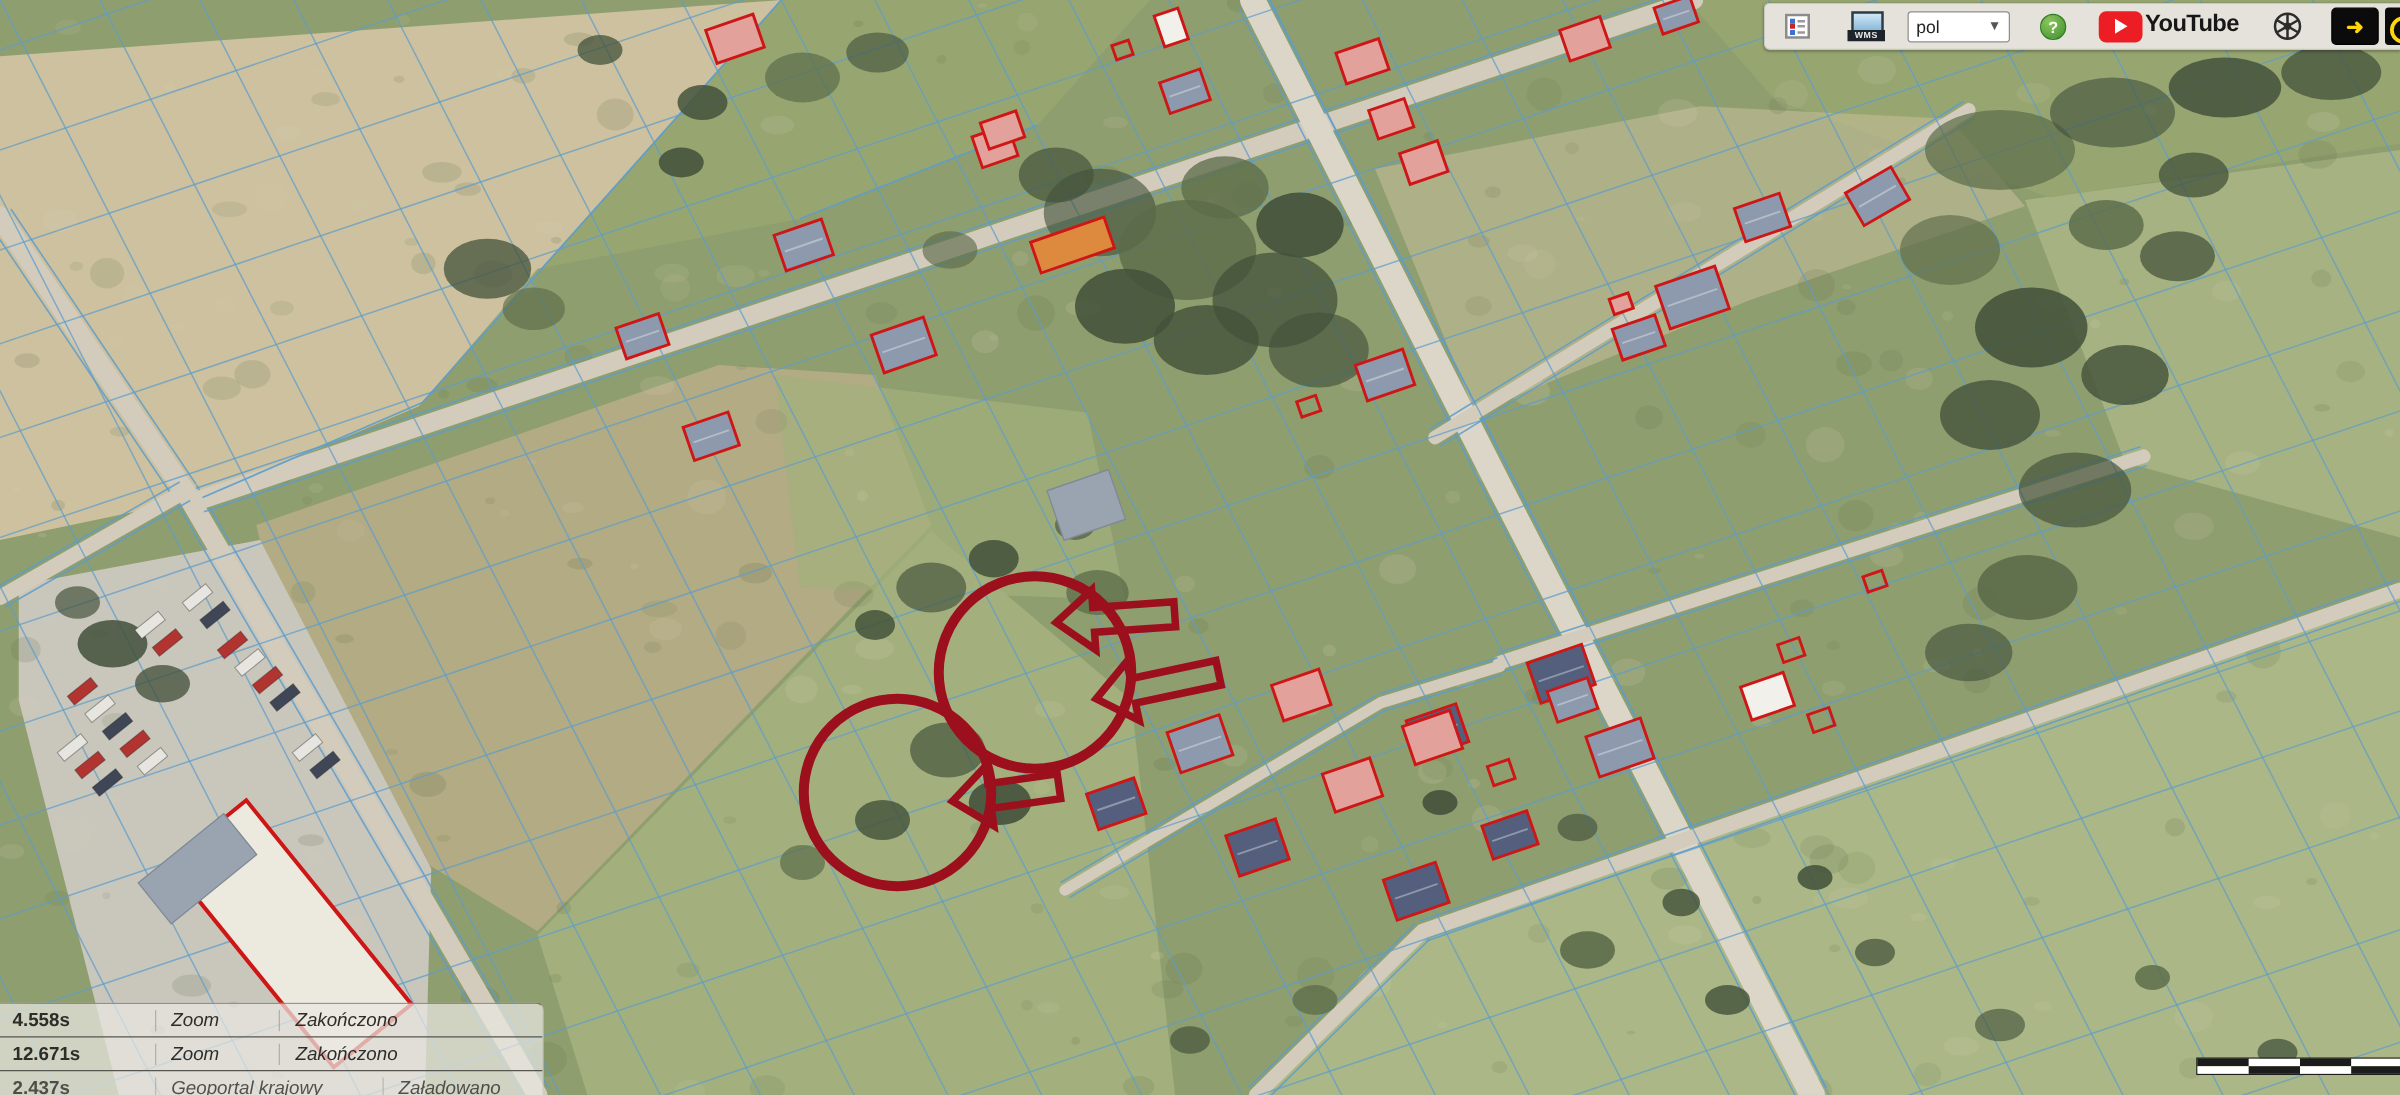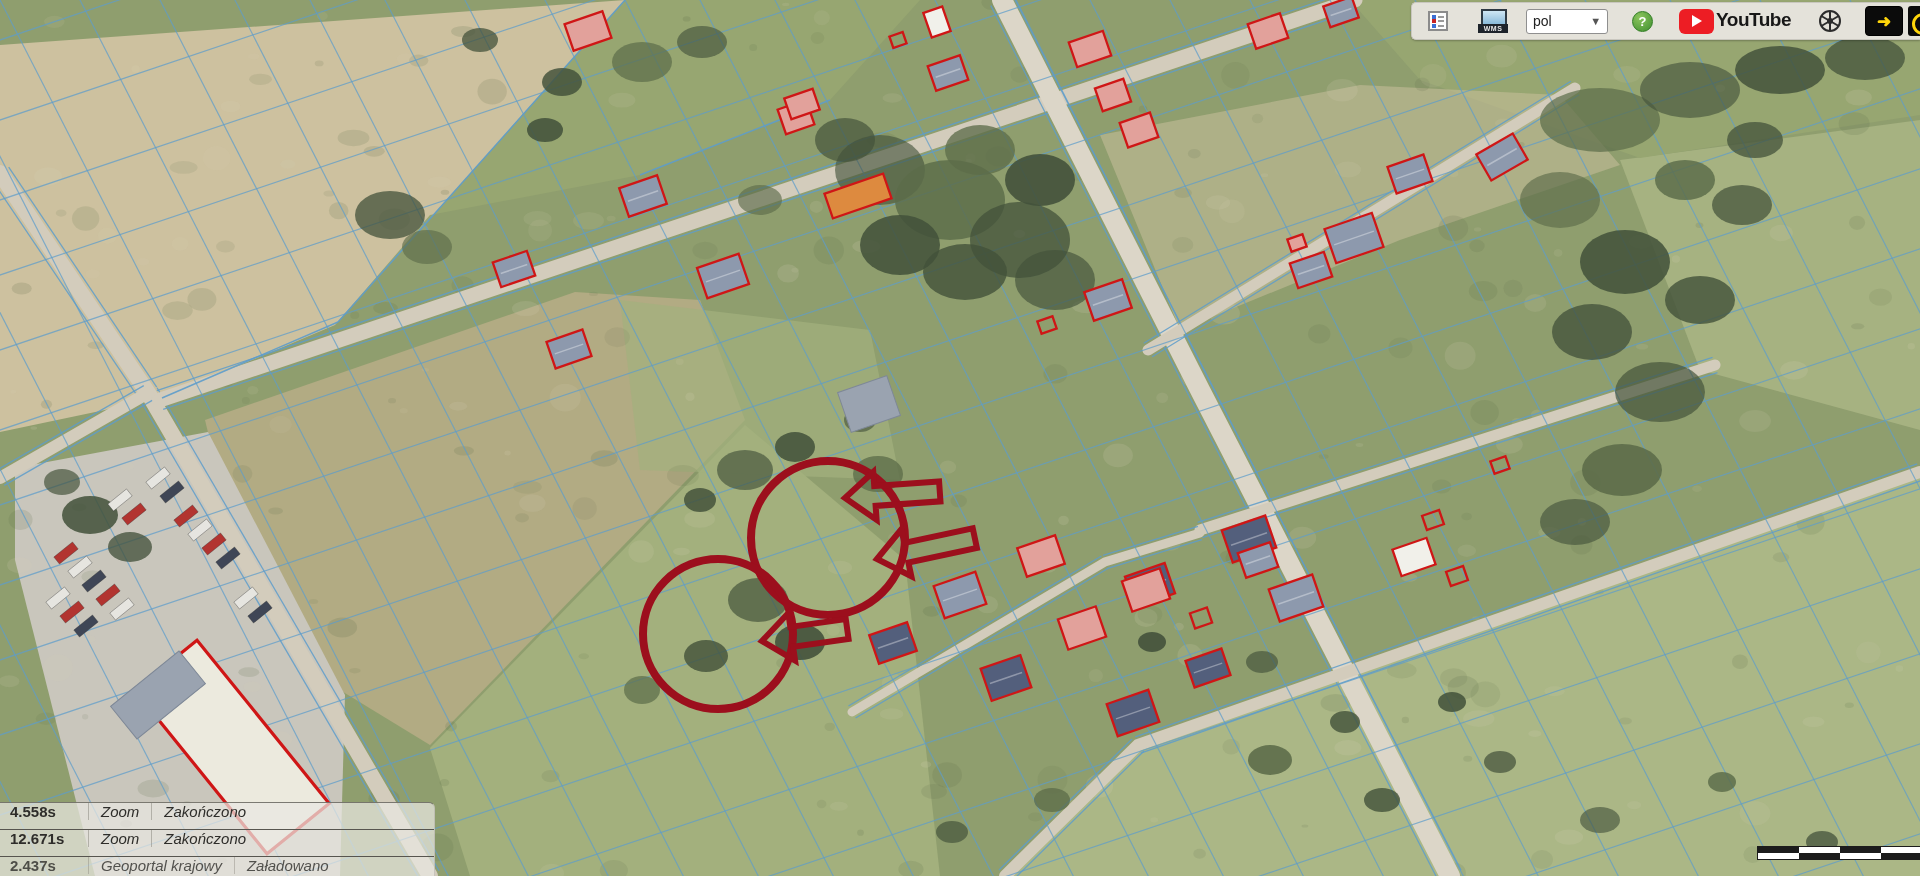--- a/index.html
+++ b/index.html
@@ -33,22 +33,22 @@
   .wheel-btn{margin-left:26px;}
   .contrast-btn{margin-left:22px;width:38px;height:30px;background:#0b0b0b;border:1px solid #000;border-radius:4px;
                 color:#ffd60a;font-size:17px;font-weight:bold;line-height:28px;text-align:center;}
   .contrast-sliver{width:12px;height:30px;background:#0b0b0b;margin-left:5px;position:relative;overflow:hidden;border-radius:3px 0 0 3px;}
   .contrast-sliver::before{content:"";position:absolute;left:4px;top:7px;width:16px;height:16px;border:3px solid #ffd60a;border-radius:50%;}
 
   
   .status-panel{position:absolute;left:0;top:802px;width:434px;height:74px;overflow:hidden;
                 background:rgba(233,232,226,.72);border-top:1px solid rgba(96,94,86,.8);
                 border-right:1px solid rgba(180,178,170,.6);border-radius:0 6px 0 0;}
-  .status-row{display:flex;align-items:flex-start;height:26px;border-bottom:1px solid #57554f;
-              padding:0 10px;font-size:15px;color:#2e2d2a;}
+  .status-row{display:flex;align-items:center;height:26px;border-bottom:1px solid #57554f;
+              padding:0 10px;font-size:15px;color:#2e2d2a;gap:36px;}
   .status-row:last-child{opacity:.8;}
   .st-time{font-weight:bold;width:78px;}
   .st-cell{padding:0 12px;border-left:1px solid rgba(140,138,130,.55);font-style:italic;}
   .st-cell:first-of-type{border-left:none;}
 
   
   .scalebar{position:absolute;left:1757px;top:846px;border:1px solid #1c1c1c;font-size:0;line-height:0;}
   .scalebar .sb-row{display:flex;height:6px;}
   .scalebar .sb-cell{width:41px;height:6px;}
 </style>

